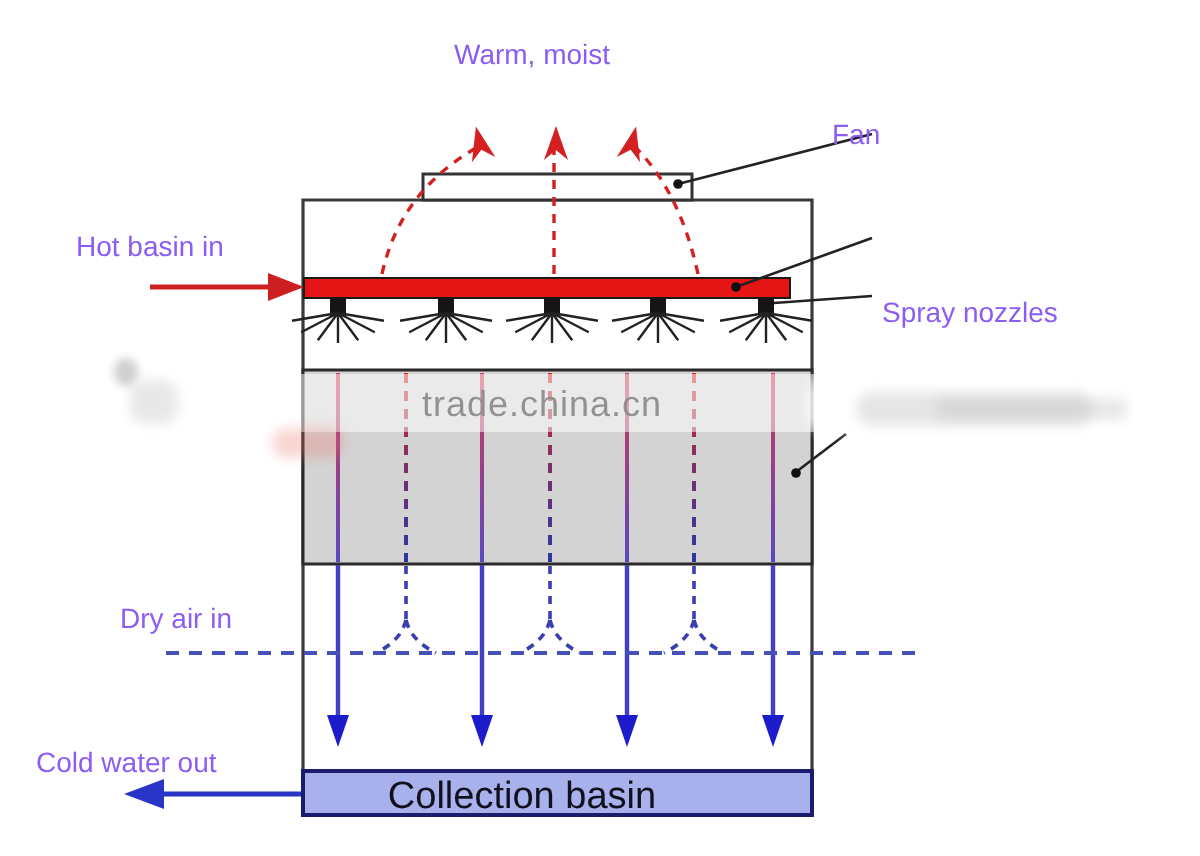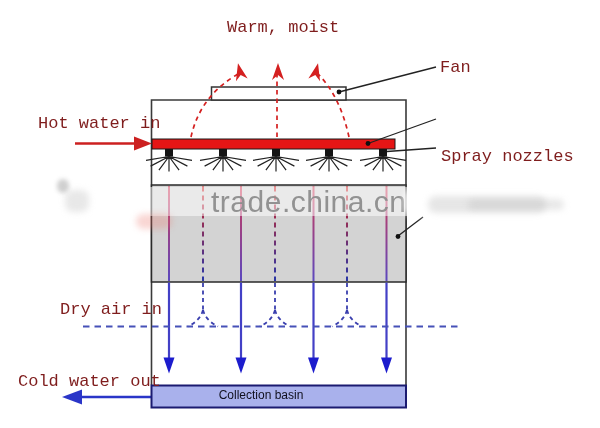--- a/index.html
+++ b/index.html
@@ -2,33 +2,33 @@
 <html><head>
 <meta charset="utf-8">
 <style>
   html,body{margin:0;padding:0;background:#ffffff;}
   #stage{
     position:relative;width:600px;height:428px;background:#ffffff;overflow:hidden;
     font-family:"Liberation Sans",sans-serif;
   }
   #diagram-svg{position:absolute;left:0;top:0;}
   .lbl{
-    position:absolute;font-size:17px;line-height:21px;color:#7f1d1d;
-    white-space:nowrap;font-family:Liberation Mono, monospace;
+    position:absolute;font-size:14px;line-height:21px;color:#8b5cf6;
+    white-space:nowrap;font-family:Liberation Sans, sans-serif;
   }
   .basin-lbl{
     position:absolute;left:152px;top:388px;width:218px;text-align:center;
-    font-size:12px;color:#10101e;
+    font-size:19px;color:#10101e;
   }
   .wm-band{
     position:absolute;left:58px;top:187px;width:488px;height:29px;
     background:rgba(255,255,255,0.52);pointer-events:none;
   }
   .wm-text{
-    position:absolute;left:211px;top:189px;font-size:30px;line-height:26px;
+    position:absolute;left:211px;top:189px;font-size:18px;line-height:26px;
     color:#8b8b8b;opacity:.92;letter-spacing:.5px;white-space:nowrap;
   }
   .smudge{position:absolute;pointer-events:none;border-radius:8px;filter:blur(3px);}
   .sm-a{left:57px;top:179px;width:12px;height:14px;background:rgba(150,150,150,0.45);filter:blur(2px);}
   .sm-b{left:65px;top:190px;width:24px;height:22px;background:rgba(205,205,205,0.45);}
   .sm-c{left:404px;top:189px;width:24px;height:27px;background:rgba(255,255,255,0.85);}
   .sm-d{left:428px;top:196px;width:118px;height:17px;background:rgba(206,206,206,0.50);}
   .sm-e{left:468px;top:199px;width:96px;height:11px;background:rgba(190,190,190,0.35);}
   .sm-f{left:136px;top:214px;width:36px;height:15px;background:rgba(235,120,110,0.30);}
 </style>
@@ -153,26 +153,26 @@
   <div class="smudge sm-b"></div>
   <div class="smudge sm-c"></div>
   <div class="smudge sm-d"></div>
   <div class="smudge sm-e"></div>
   <div class="smudge sm-f"></div>
 
   <div class="lbl" style="left:227px;top:17px">
     <div>Warm, moist</div>
   </div>
 
-  <div class="lbl" style="left:440px;top:57px">Fan</div>
+  <div class="lbl" style="left:416px;top:57px">Fan</div>
 
 
   <div class="lbl" style="left:441px;top:146px">Spray nozzles</div>
 
-  <div class="lbl" style="left:38px;top:113px">Hot water in</div>
+  <div class="lbl" style="left:38px;top:113px">Hot basin in</div>
 
   <div class="lbl" style="left:60px;top:299px">Dry air in</div>
 
   <div class="lbl" style="left:18px;top:371px">Cold water out</div>
 
   <div class="basin-lbl">Collection basin</div>
 
 </div>
 
 </body></html>

